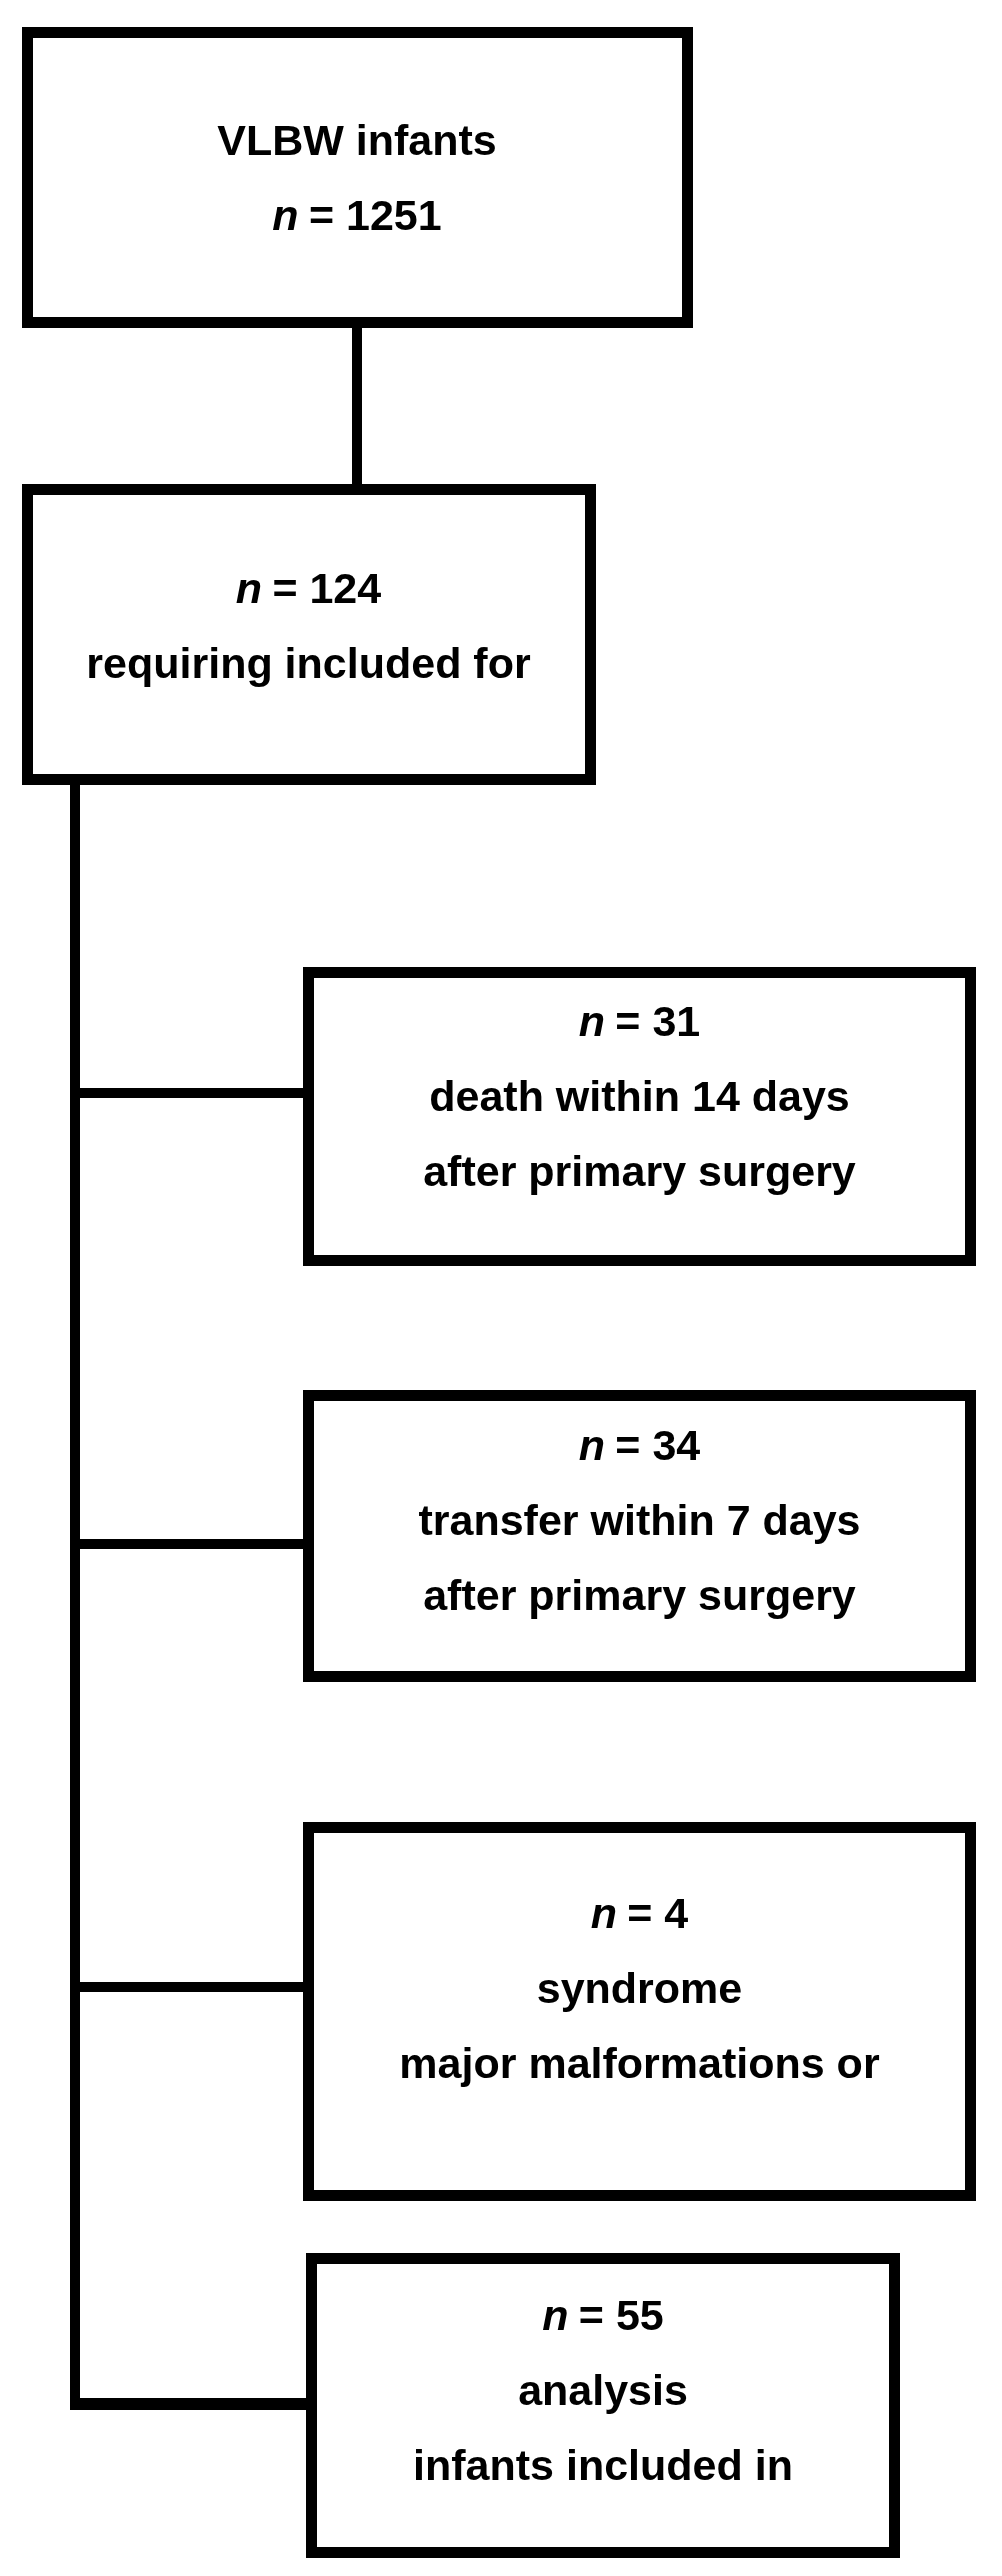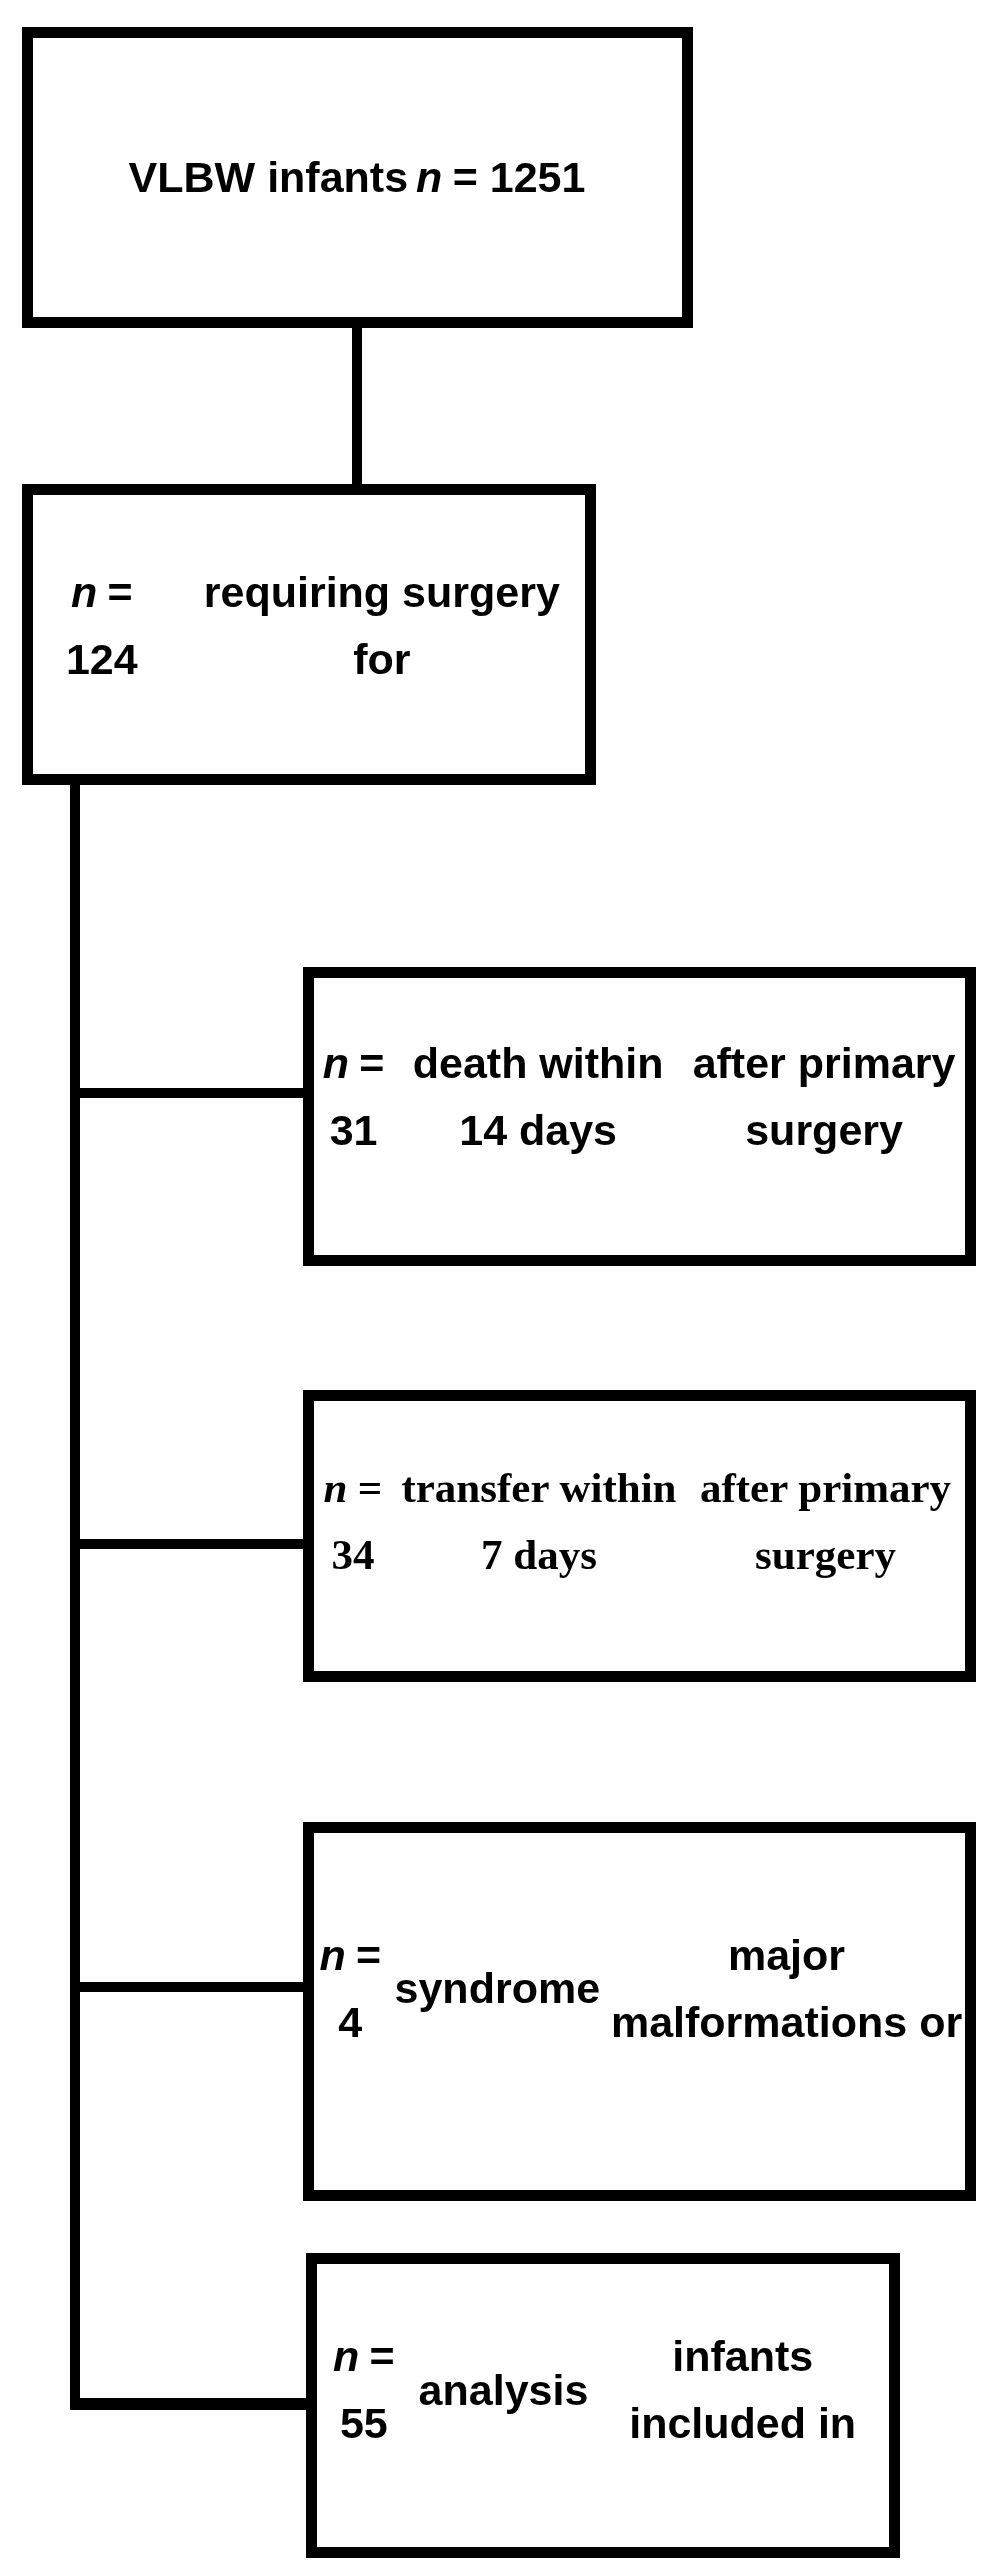--- a/index.html
+++ b/index.html
@@ -14,42 +14,42 @@
     background: #ffffff;
     font-family: "Liberation Sans", "DejaVu Sans", sans-serif;
     color: #000000;
   }
   .fbox {
     position: absolute;
     box-sizing: border-box;
     border: 11.7px solid #000000;
     background: #ffffff;
     display: flex;
-    flex-direction: row;
+    flex-direction: column;
     align-items: center;
     justify-content: center;
     text-align: center;
     font-size: 43px;
     font-weight: 700;
     line-height: 67px;
     gap: 8px;
   }
   .fbox .nline i {
     font-style: italic;
     margin-right: 0.24em;
   }
   .line {
     position: absolute;
     background: #000000;
   }
   
   #box-1 { left: 21.5px;  top: 27px;   width: 671px; height: 301px; }
   #box-2 { left: 21.5px;  top: 484px;  width: 574px; height: 301px; padding-bottom: 17.6px; }
   #box-3 { left: 303px; top: 967px;  width: 673px; height: 299px; padding-bottom: 40px; }
-  #box-4 { left: 303px; top: 1390px; width: 673px; height: 292px; padding-bottom: 31px; font-family: Liberation Serif, serif; }
+  #box-4 { left: 303px; top: 1390px; width: 673px; height: 292px; padding-bottom: 31px; }
   #box-5 { left: 303px; top: 1822px; width: 673px; height: 379px; padding-bottom: 46px; }
   #box-6 { left: 306px; top: 2253px; width: 594px; height: 305px; padding-bottom: 31px; }
   
   #conn-top    { left: 352px; top: 327px;  width: 9.8px;  height: 161px; }
   #conn-spine  { left: 70px;  top: 781px;  width: 9.8px;  height: 1629px; }
   #conn-b1     { left: 76px;  top: 1088px; width: 237px; height: 9.8px; }
   #conn-b2     { left: 76px;  top: 1539px; width: 237px; height: 9.8px; }
   #conn-b3     { left: 76px;  top: 1982px; width: 237px; height: 9.8px; }
   #conn-b4     { left: 76px;  top: 2398px; width: 240px; height: 11.7px; }
 </style>
@@ -69,21 +69,21 @@
     <div>VLBW infants</div>
     <div class="nline">
       <i>n</i><span>= 1251</span>
     </div>
   </div>
 
   <div class="fbox" id="box-2">
     <div class="nline">
       <i>n</i><span>= 124</span>
     </div>
-    <div>requiring surgery for</div>
+    <div>requiring included for</div>
   </div>
 
   <div class="fbox" id="box-3">
     <div class="nline">
       <i>n</i><span>= 31</span>
     </div>
     <div>death within 14 days</div>
     <div>after primary surgery</div>
   </div>
 

